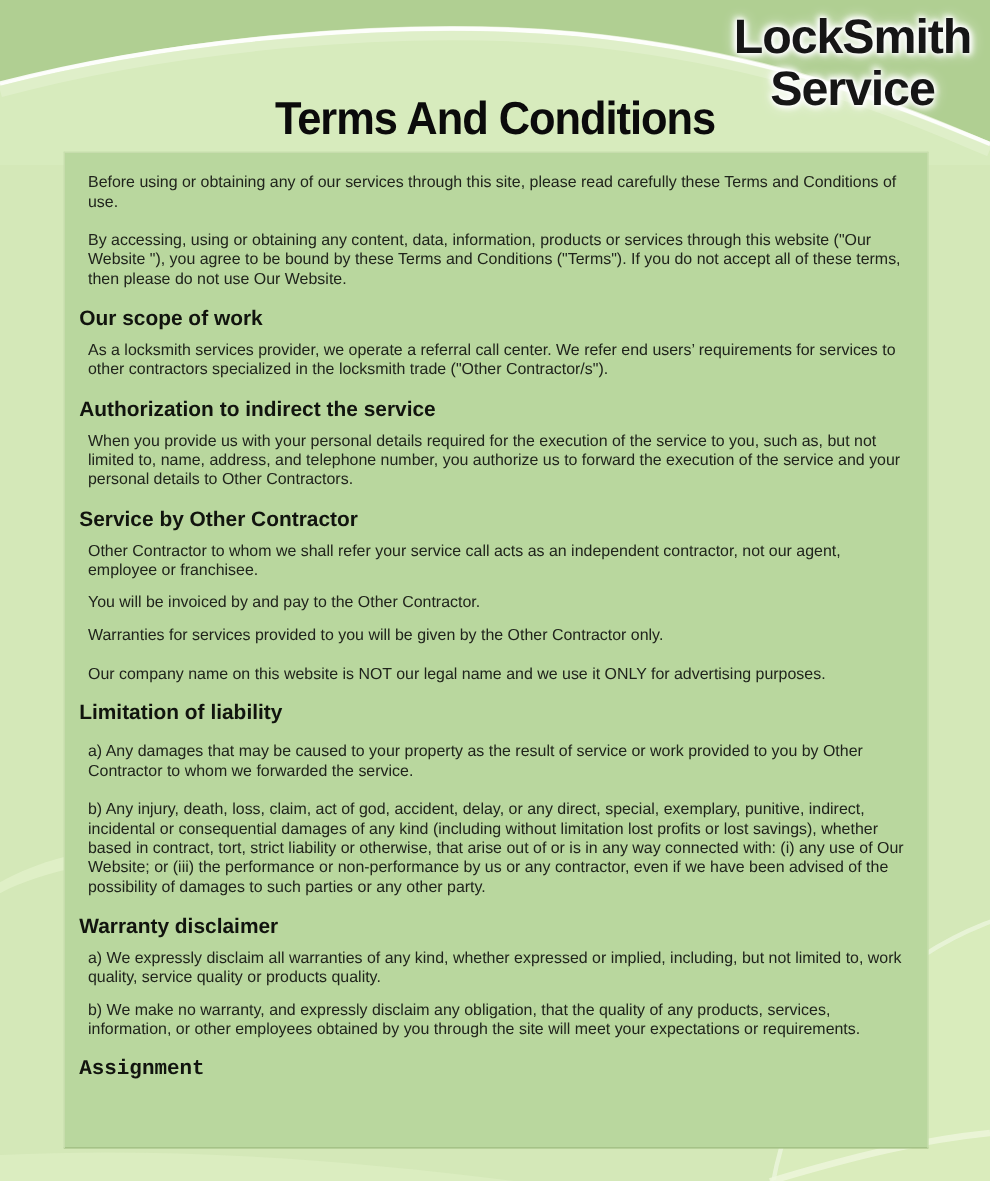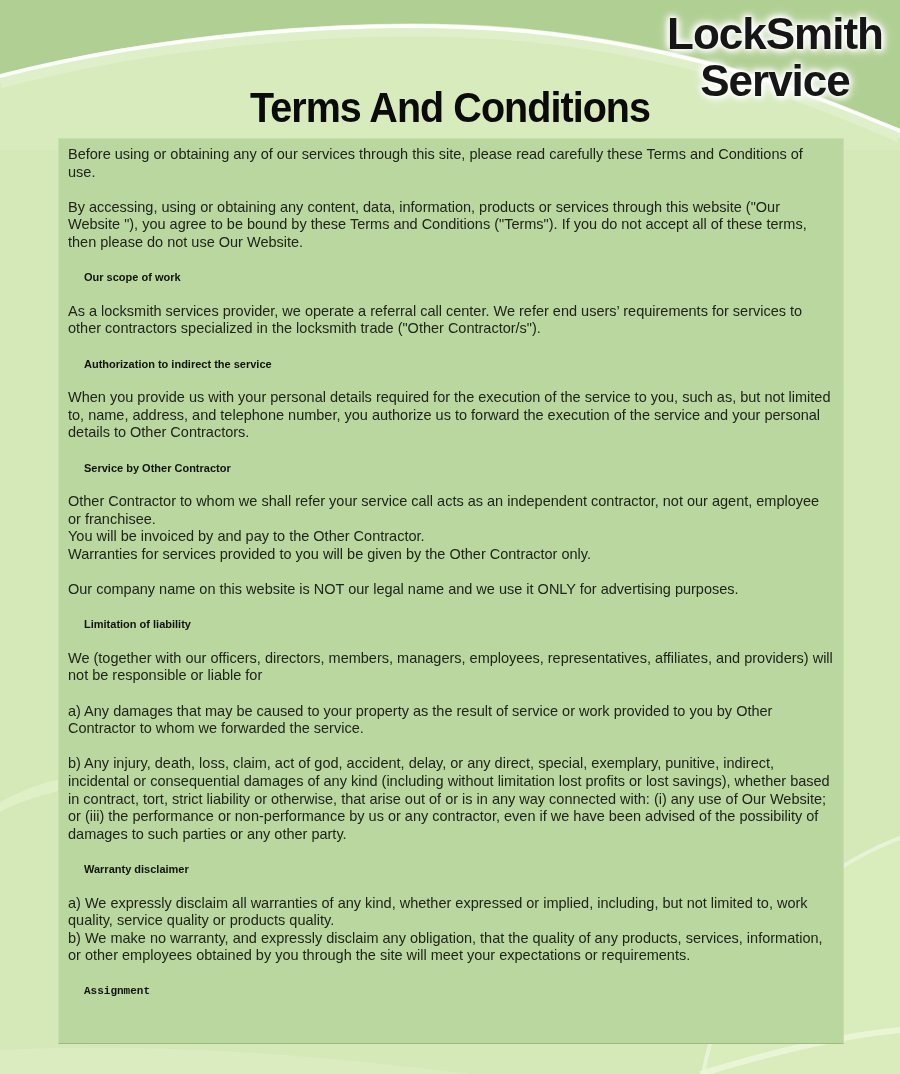--- a/index.html
+++ b/index.html
@@ -29,23 +29,23 @@
     background:#b9d79e;
     border:1px solid #c9deae;
     border-bottom-color:#9db97e;
     padding:7px 9px;
     color:#20241c;
     font-size:14.5px;line-height:17.6px;
   }
   .terms-box section{margin:0 0 17.6px 0;}
   .terms-box section:last-child{margin-bottom:0;font-family:Liberation Mono, monospace;}
   .terms-box h2{
-    margin:16px;padding:0;font-size:11px;line-height:17.6px;font-weight:bold;color:#11140e;
+    margin:4px;padding:0;font-size:19px;line-height:17.6px;font-weight:bold;color:#11140e;
   }
-  .terms-box p{margin:0;padding:0;}
+  .terms-box p{margin:12px;padding:0;}
 </style>
 </head>
 <body>
 
 <svg class="bg-waves" viewBox="0 0 900 1074" width="900" height="1074" aria-hidden="true">
 
   <path d="M0,0 H900 V131 C818,96 706,48 524,30 C362,15 148,36 0,76 Z" fill="#b0cf92"></path>
 
   <path d="M0,82 C150,41 362,20 524,35 C706,53 818,101 900,136" stroke="#eff6e2" stroke-width="13" fill="none" opacity="0.75"></path>
 
@@ -90,21 +90,20 @@
       <h2>Service by Other Contractor</h2>
       <p>Other Contractor to whom we shall refer your service call acts as an independent contractor, not our agent, employee or franchisee.</p>
       <p>You will be invoiced by and pay to the Other Contractor.</p>
       <p>Warranties for services provided to you will be given by the Other Contractor only.</p>
     </section>
     <section>
       <p>Our company name on this website is NOT our legal name and we use it ONLY for advertising purposes.</p>
     </section>
     <section>
       <h2>Limitation of liability</h2>
-      <p>We (together with our officers, directors, members, managers, employees, representatives, affiliates, and providers) will not be responsible or liable for</p>
     </section>
     <section>
       <p>a) Any damages that may be caused to your property as the result of service or work provided to you by Other Contractor to whom we forwarded the service.</p>
     </section>
     <section>
       <p>b) Any injury, death, loss, claim, act of god, accident, delay, or any direct, special, exemplary, punitive, indirect, incidental or consequential damages of any kind (including without limitation lost profits or lost savings), whether based in contract, tort, strict liability or otherwise, that arise out of or is in any way connected with: (i) any use of Our Website; or (iii) the performance or non-performance by us or any contractor, even if we have been advised of the possibility of damages to such parties or any other party.</p>
     </section>
     <section>
       <h2>Warranty disclaimer</h2>
       <p>a) We expressly disclaim all warranties of any kind, whether expressed or implied, including, but not limited to, work quality, service quality or products quality.</p>

